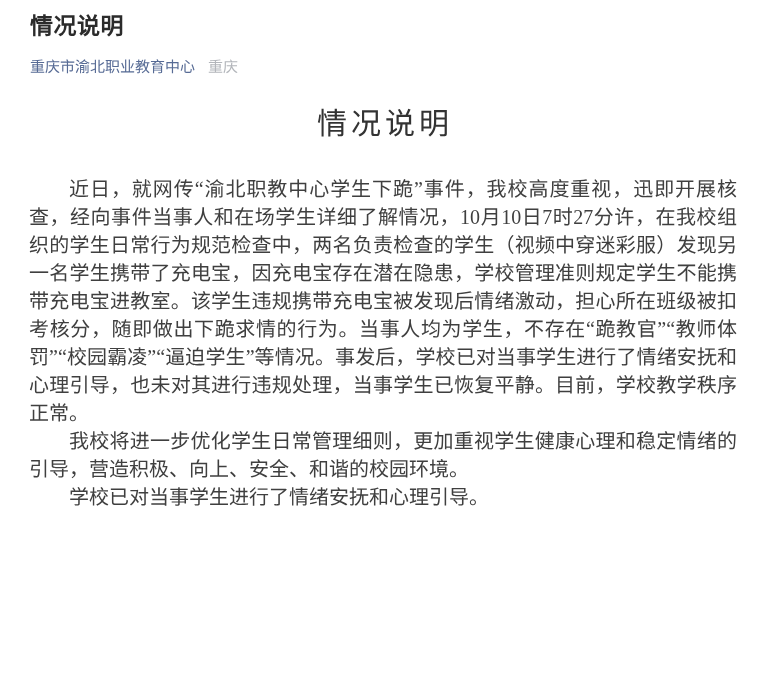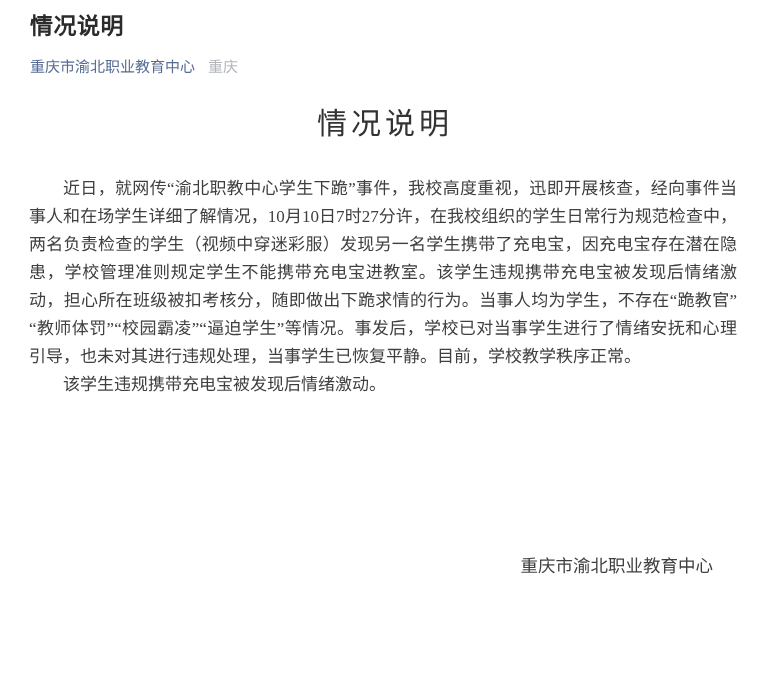--- a/index.html
+++ b/index.html
@@ -57,21 +57,21 @@
     text-align: center;
     font-size: 30px;
     line-height: 38px;
     font-weight: 500;
     color: #333333;
     letter-spacing: 4px;
     text-indent: 4px; 
   }
   .doc p {
     margin: 0;
-    font-size: 17px;
+    font-size: 20px;
     line-height: 28px;
     text-align: justify;
     text-indent: 2em;
     color: #3f3f3f;
   }
   .signature {
     margin-top: 153px;
     padding-right: 24px;
     text-align: right;
     font-size: 17.5px;
@@ -90,20 +90,21 @@
     <div class="byline">
       <span class="source-name">重庆市渝北职业教育中心</span>
       <span class="meta">重庆</span>
     </div>
   </div>
 
   <div class="doc">
     <h2 class="doc-title">情况说明</h2>
 
     <p>近日，就网传“渝北职教中心学生下跪”事件，我校高度重视，迅即开展核查，经向事件当事人和在场学生详细了解情况，10月10日7时27分许，在我校组织的学生日常行为规范检查中，两名负责检查的学生（视频中穿迷彩服）发现另一名学生携带了充电宝，因充电宝存在潜在隐患，学校管理准则规定学生不能携带充电宝进教室。该学生违规携带充电宝被发现后情绪激动，担心所在班级被扣考核分，随即做出下跪求情的行为。当事人均为学生，不存在“跪教官”“教师体罚”“校园霸凌”“逼迫学生”等情况。事发后，学校已对当事学生进行了情绪安抚和心理引导，也未对其进行违规处理，当事学生已恢复平静。目前，学校教学秩序正常。</p>
-    <p>该学生违规携带充电宝被发现后情绪激动。</p>
+    <p>我校将进一步优化学生日常管理细则，更加重视学生健康心理和稳定情绪的引导，营造积极、向上、安全、和谐的校园环境。</p>
+    <p>学校已对当事学生进行了情绪安抚和心理引导。</p>
 
     <div class="signature">
       <div>重庆市渝北职业教育中心</div>
     </div>
   </div>
 
 </div>
 
 </body></html>

